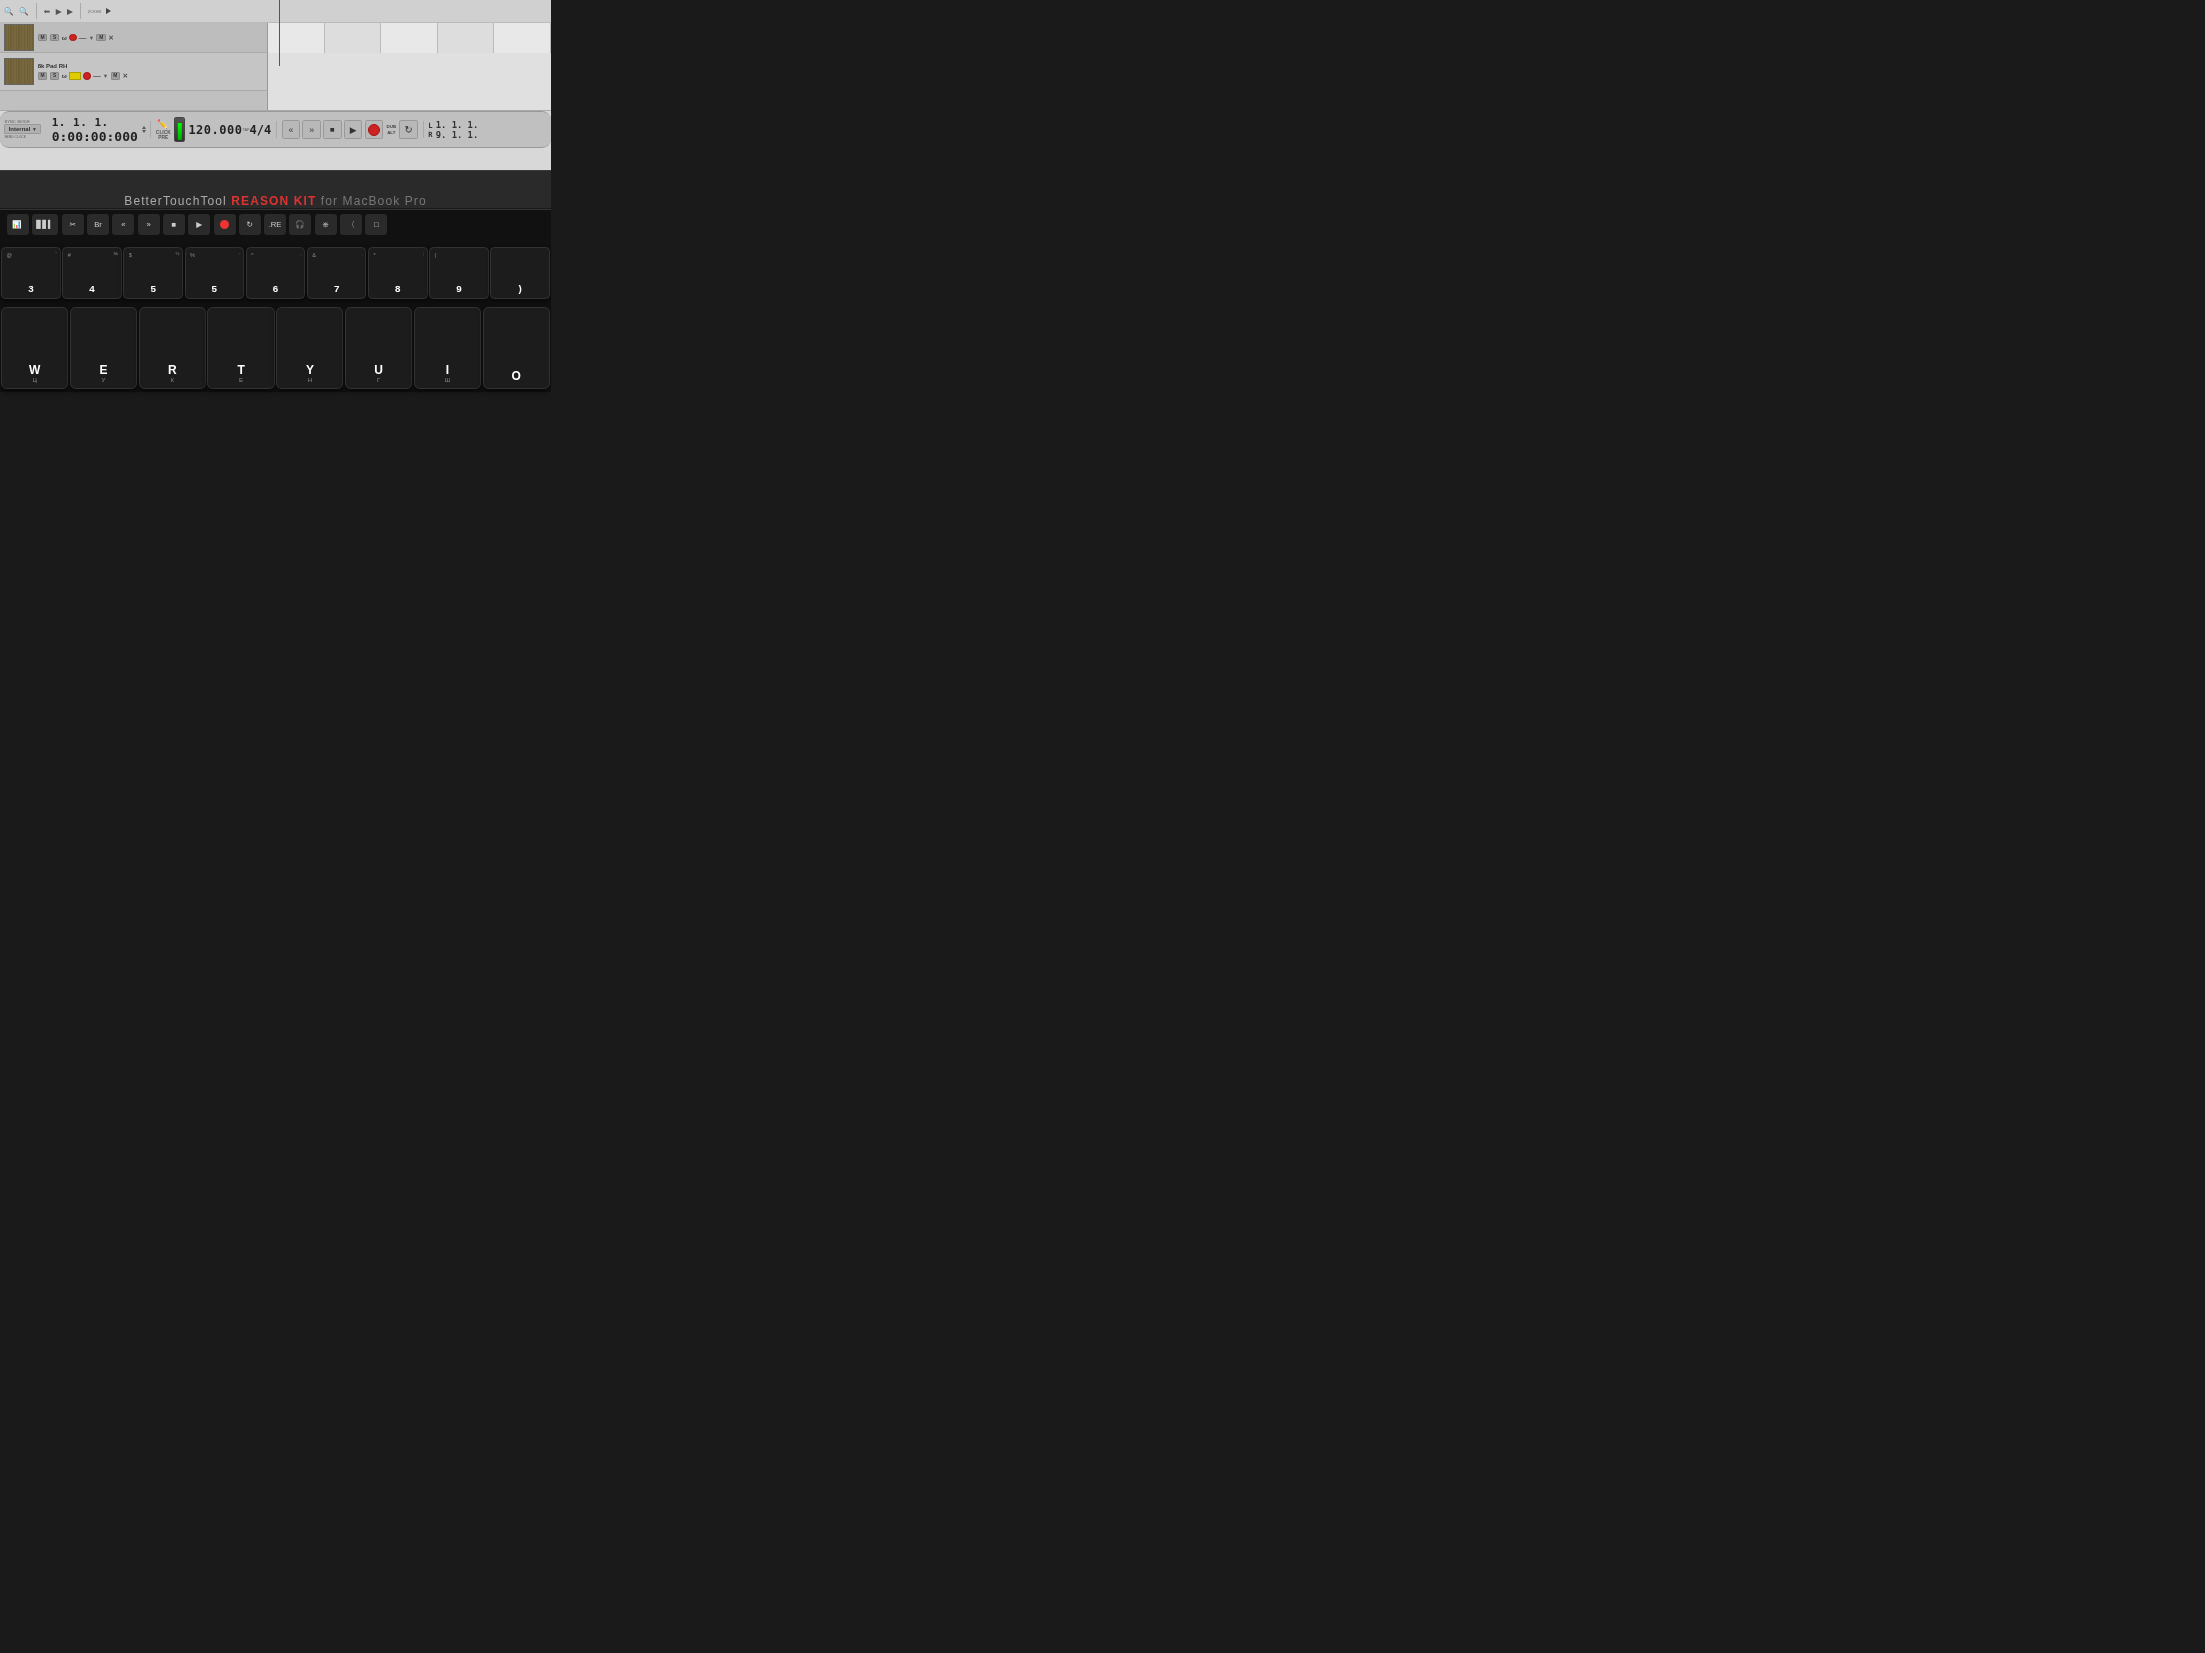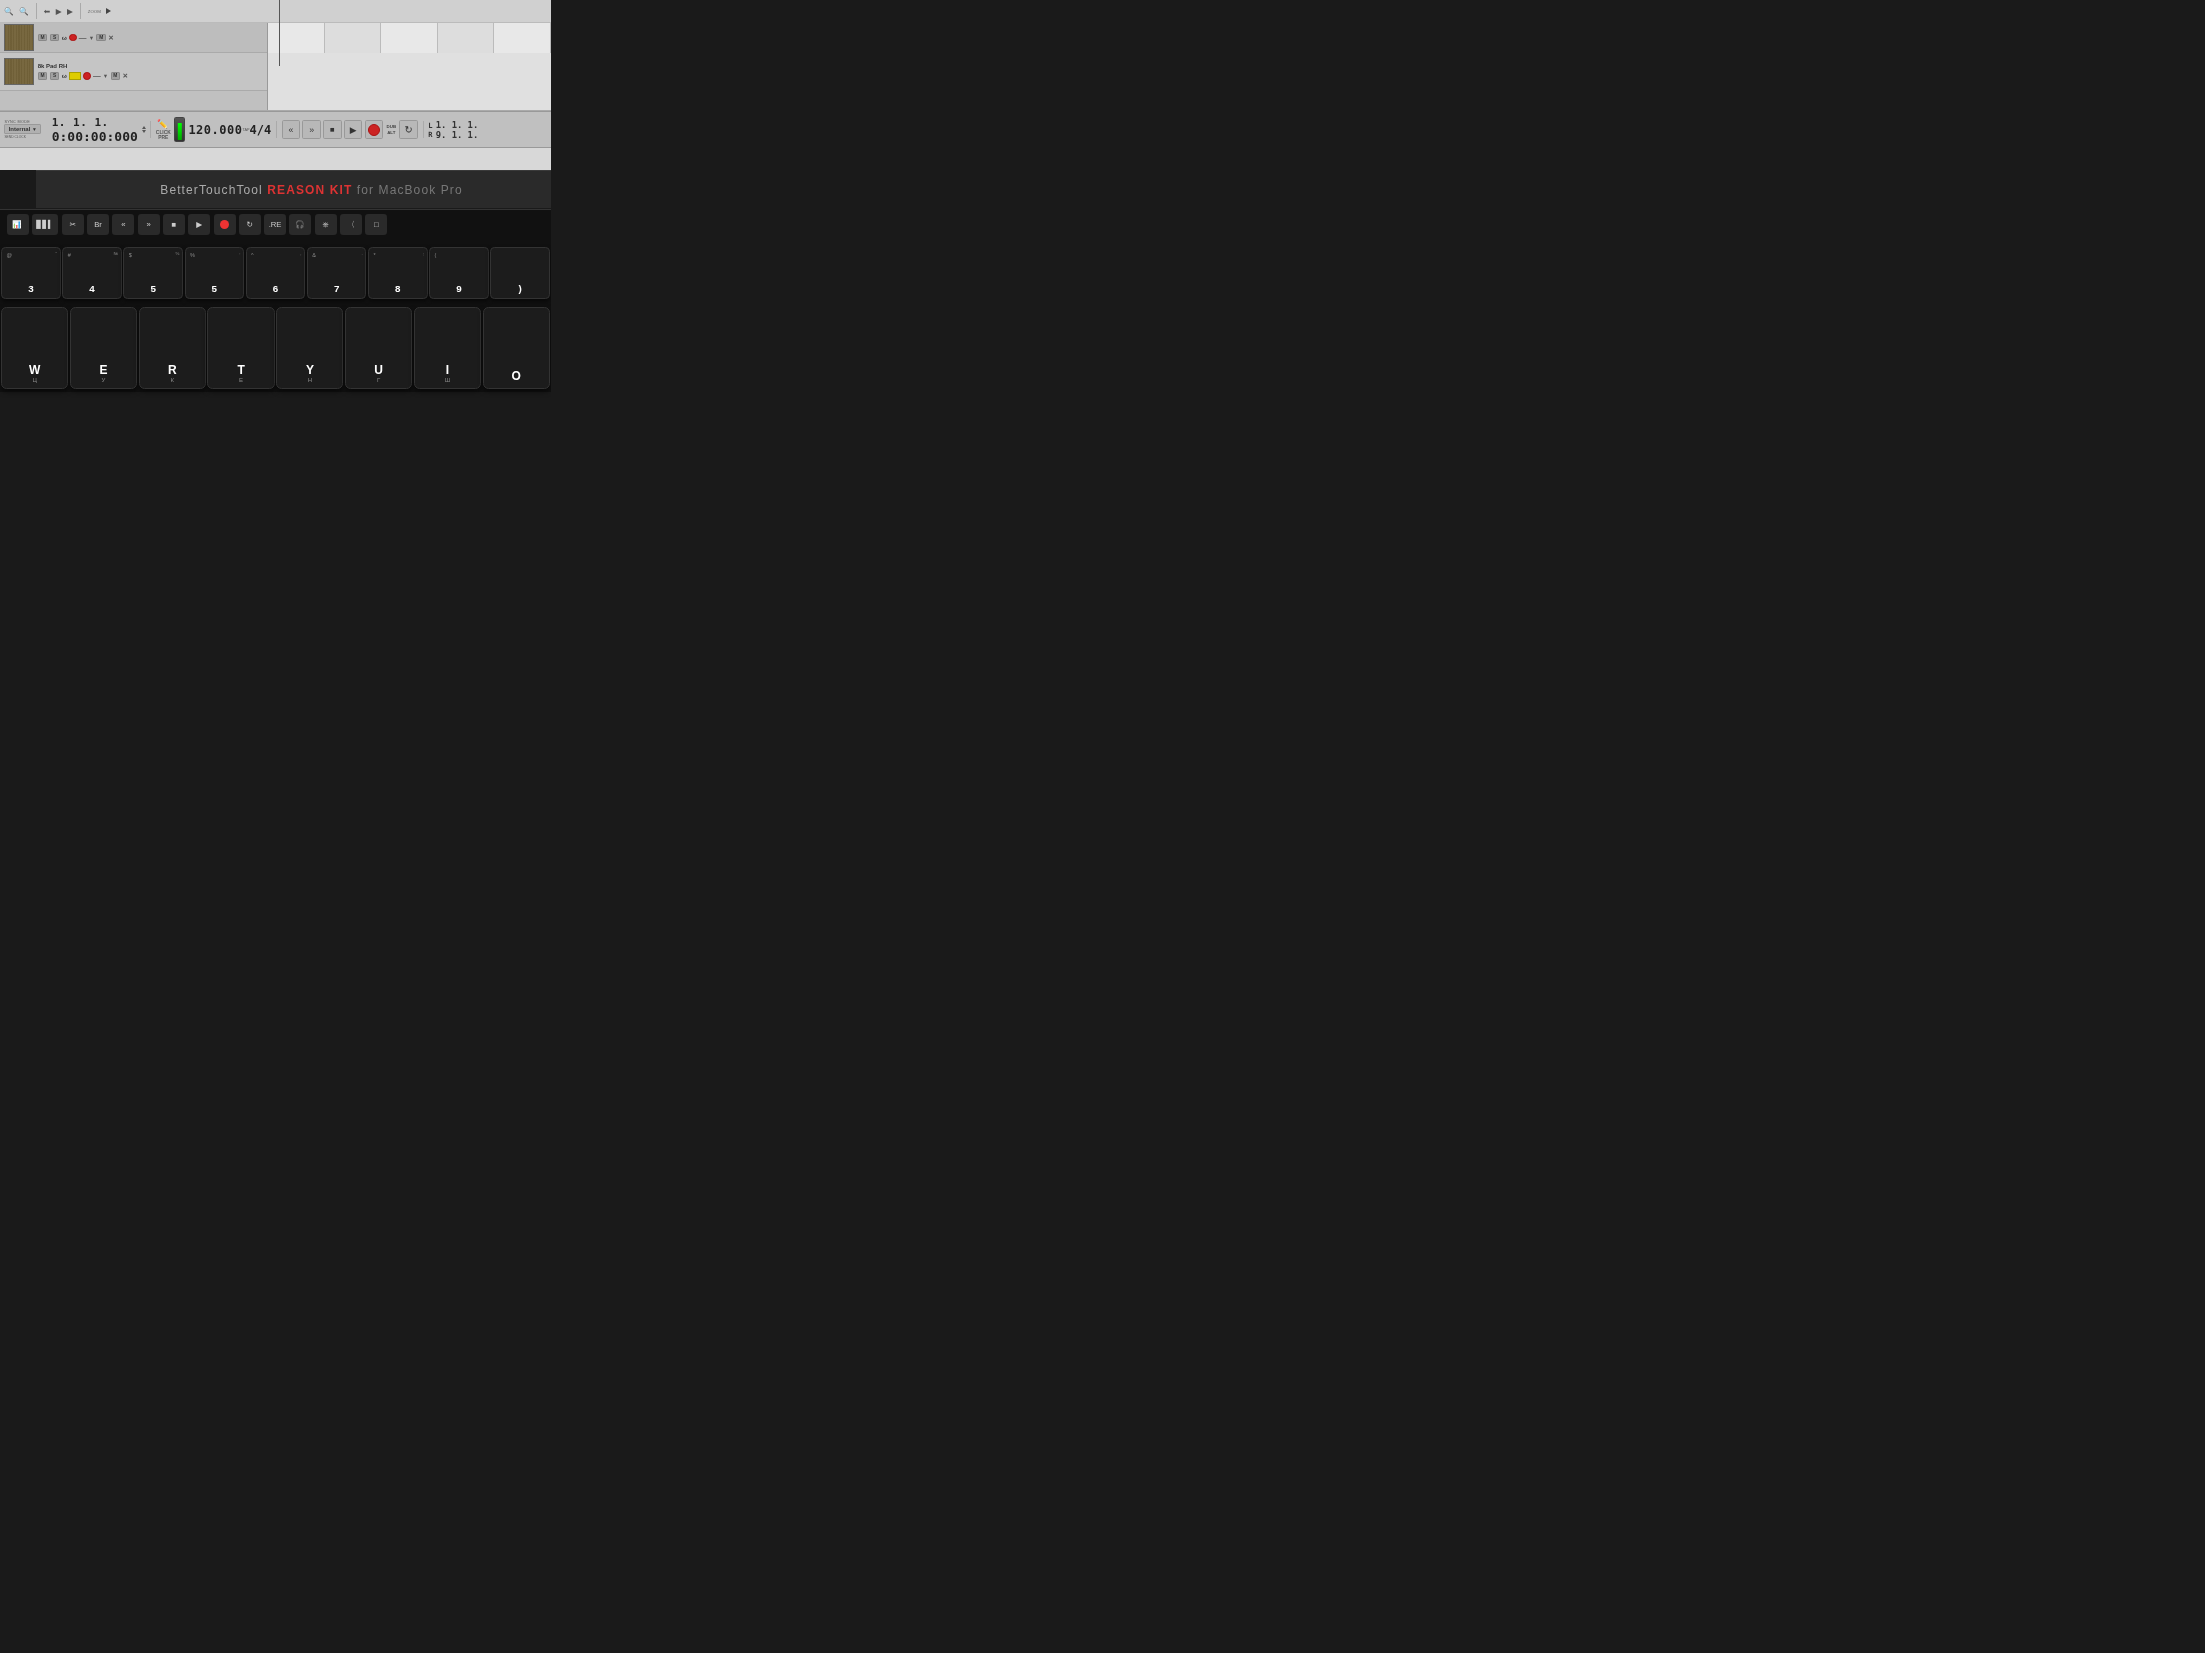--- a/index.html
+++ b/index.html
@@ -153,20 +153,21 @@
     .transport-bar {
       width: 100%;
       height: 37px;
       background: #c0c0c0;
       border-top: 1.1px solid #999;
       border-bottom: 1.1px solid #999;
       display: flex;
       align-items: center;
       padding: 0 4.4px;
       gap: 3.3px;
+      border-radius: 9px;
     }
 
     .sync-section {
       display: flex;
       flex-direction: column;
       align-items: flex-start;
       min-width: 44px;
     }
 
     .sync-label {
@@ -398,25 +399,24 @@
       color: #666;
       text-transform: uppercase;
     }
 
     
     .touch-bar-bezel {
       width: 100%;
       height: 39px;
       background: #2a2a2a;
       display: flex;
-      align-items: center;
+      align-items: flex-end;
       justify-content: center;
       border-top: 1.6px solid #3a3a3a;
       border-bottom: 1.6px solid #1a1a1a;
-      margin-left: 36px;
     }
 
     .touch-bar-label {
       font-size: 12px;
       color: #888;
       letter-spacing: 1.1px;
     }
 
     .touch-bar-label .brand {
       color: #aaa;

